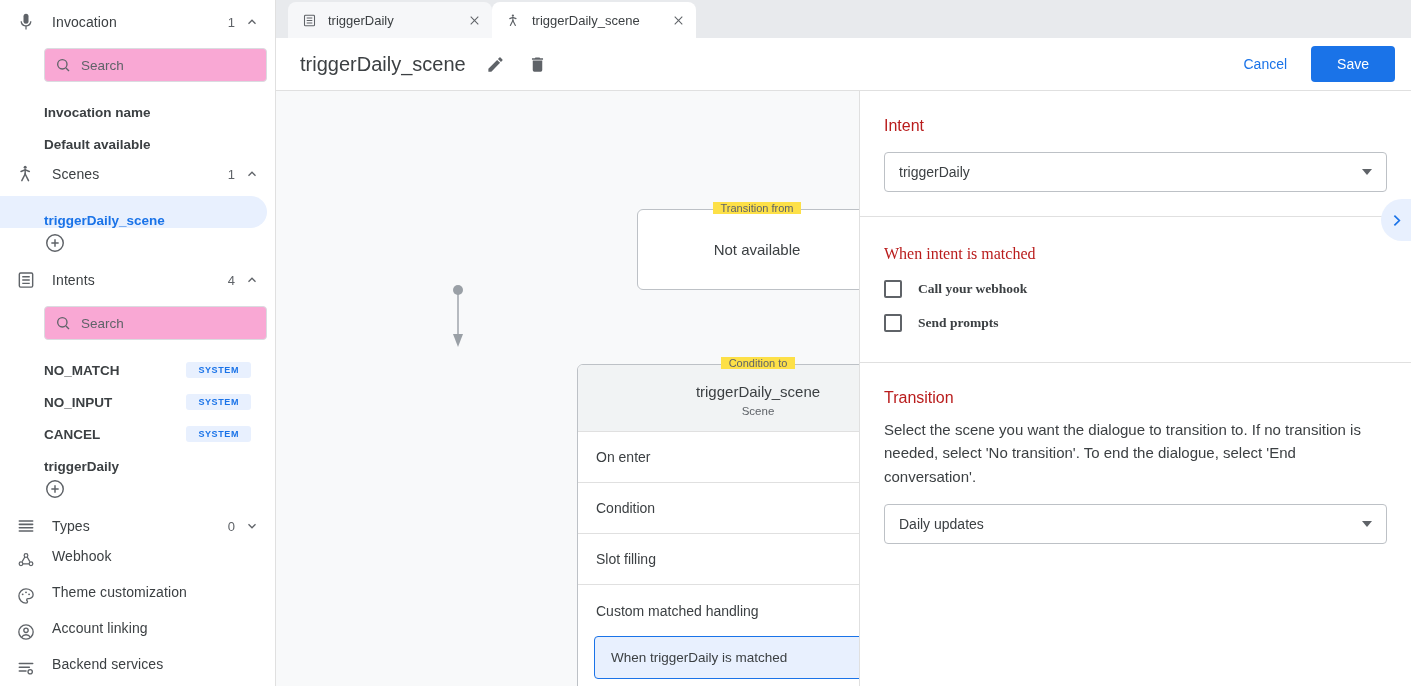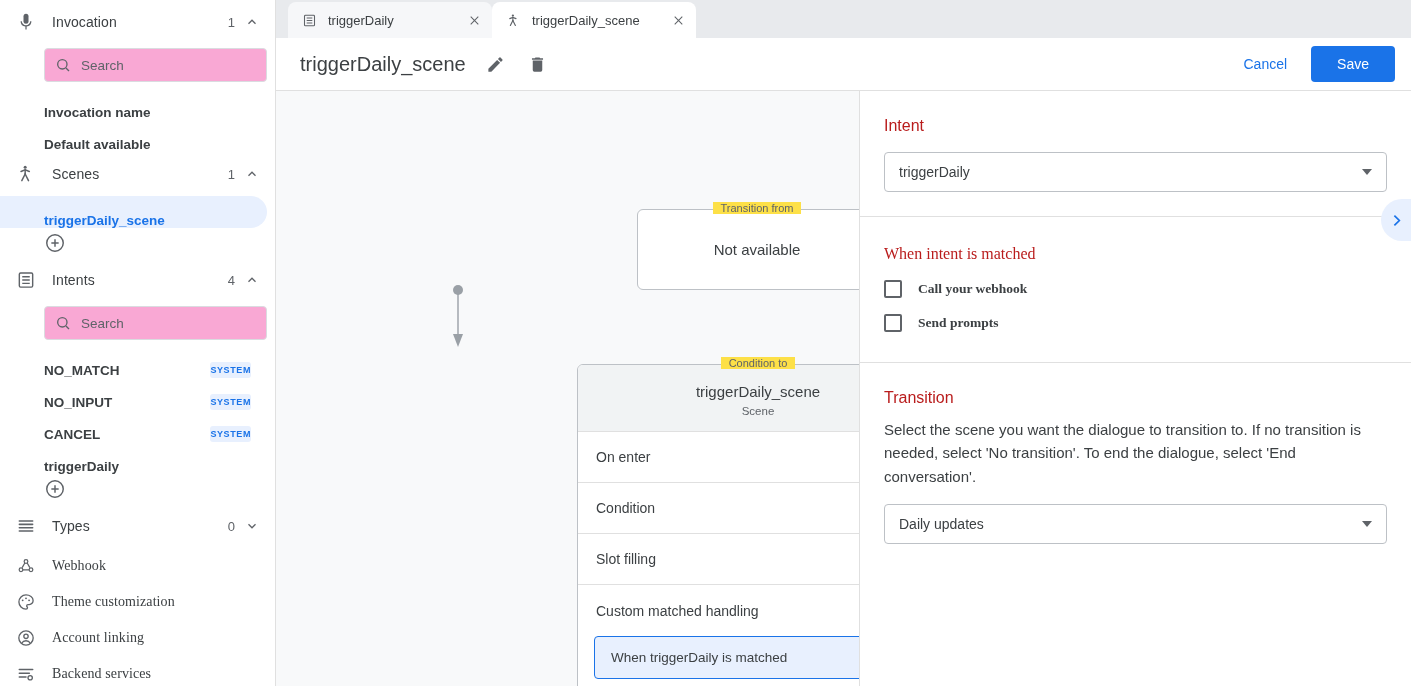--- a/index.html
+++ b/index.html
@@ -45,27 +45,27 @@
   .sub-item {
     display:flex; align-items:flex-end; height:32px;
     margin:0 8px 0 0; padding:0 16px 0 44px;
     font-size:13.5px; font-weight:bold; color:#3c4043;
     border-radius:0 16px 16px 0; cursor:pointer;
   }
   .sub-item .txt { flex:1; }
   .sub-item.selected { background:#e8f0fe; color:#1a73e8; border-radius:0 16px 16px 0; }
   .badge {
     background:#e8f0fe; color:#1a73e8; font-size:9px; font-weight:bold;
-    letter-spacing:.6px; padding:3px 0; border-radius:3px;
+    letter-spacing:.6px; padding:3px 12px; border-radius:3px;
   }
   .add-row { padding:4px 0 4px 44px; }
   .add-btn { width:22px; height:22px; color:#5f6368; cursor:pointer; display:block;}
 
   .flat-item {
-    display:flex; align-items:center; height:36px; padding:0 16px 0 14px; cursor:pointer;font-family:Liberation Serif, serif;
+    display:flex; align-items:flex-start; height:36px; padding:0 16px 0 14px; cursor:pointer;
   }
   .flat-item .nav-label { font-size:14px; }
 
   
   .main { flex:1; display:flex; flex-direction:column; height:686px; min-width:0; }
 
   .tabbar {
     height:38px; background:#e8eaed; display:flex; align-items:flex-end;
     padding-left:12px; flex:0 0 38px; position:relative;
   }

